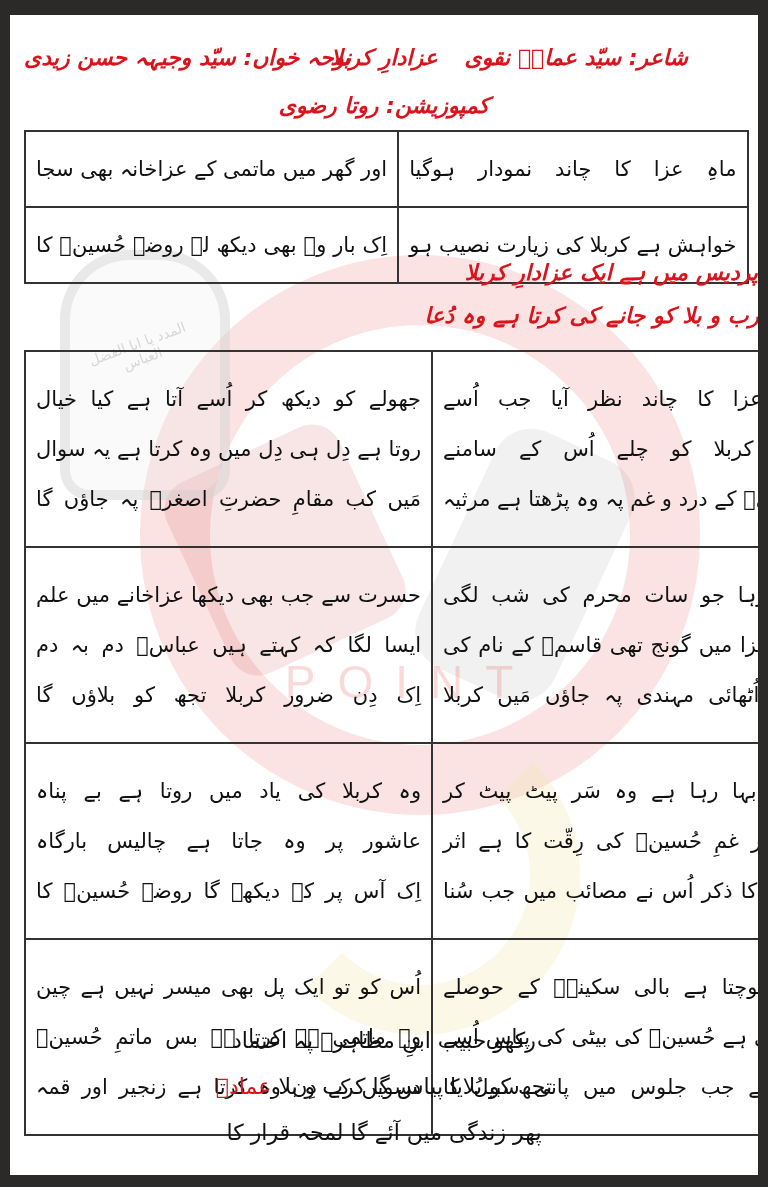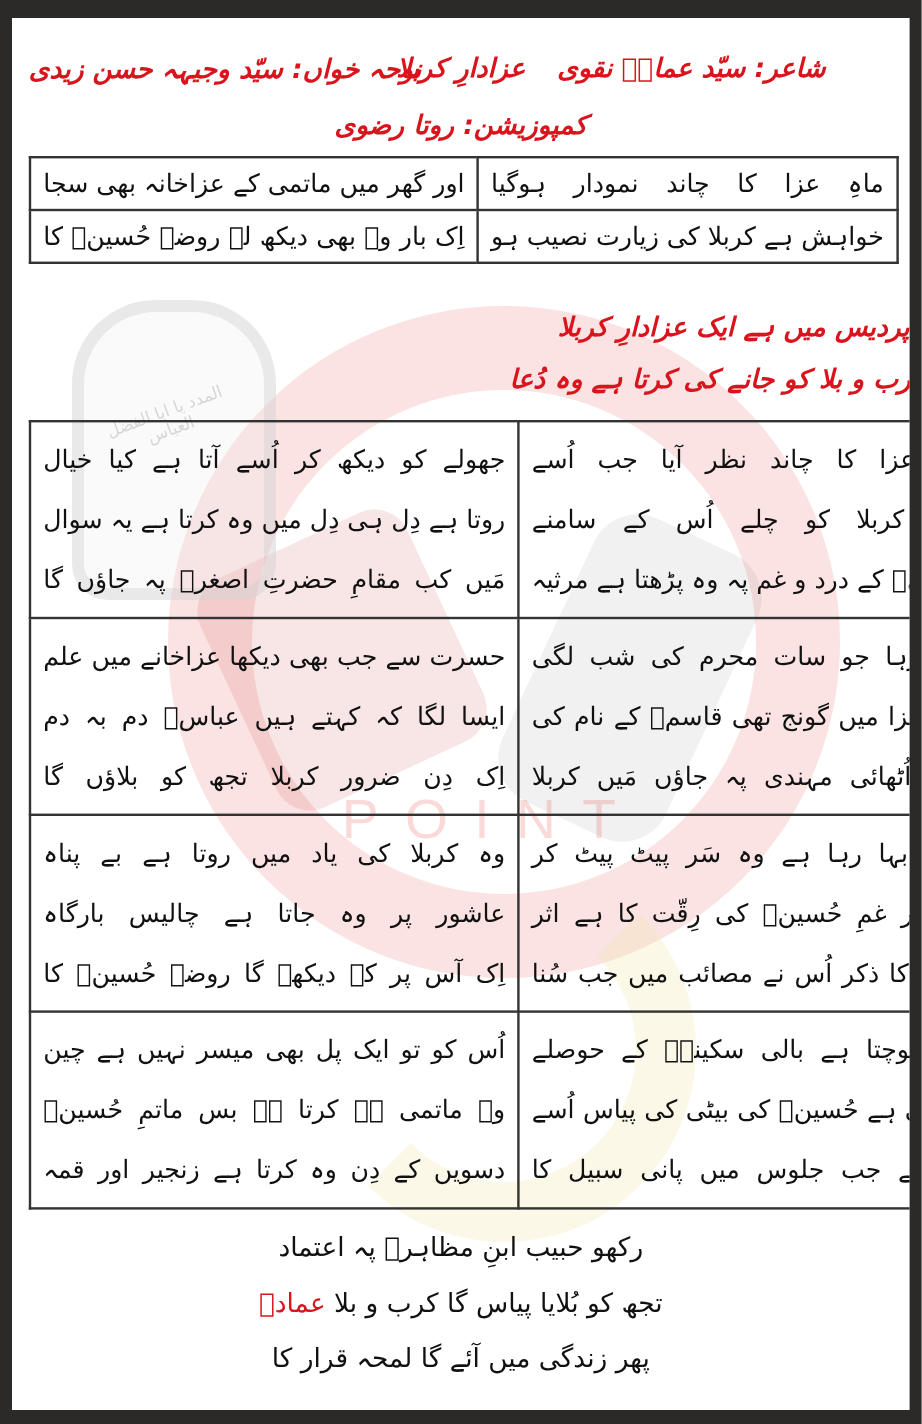--- a/index.html
+++ b/index.html
@@ -87,21 +87,21 @@
     }
 
     table.lyrics {
       position: absolute;
       left: 14px; width: 721px;
       border-collapse: collapse;
       background: transparent;
     }
     table.lyrics td {
       border: 2px solid #333;
-      padding: 0 10px;
+      padding: 16px 10px;
       vertical-align: middle;
       width: 50%;
     }
     .t1 { top: 115px; }
     .t1 td { height: 42px; }
     .t2 { top: 335px; }
     .t2 td { height: 162px; border-radius: 32px; }
     .line {
       display: block;
       font-size: 21px;

